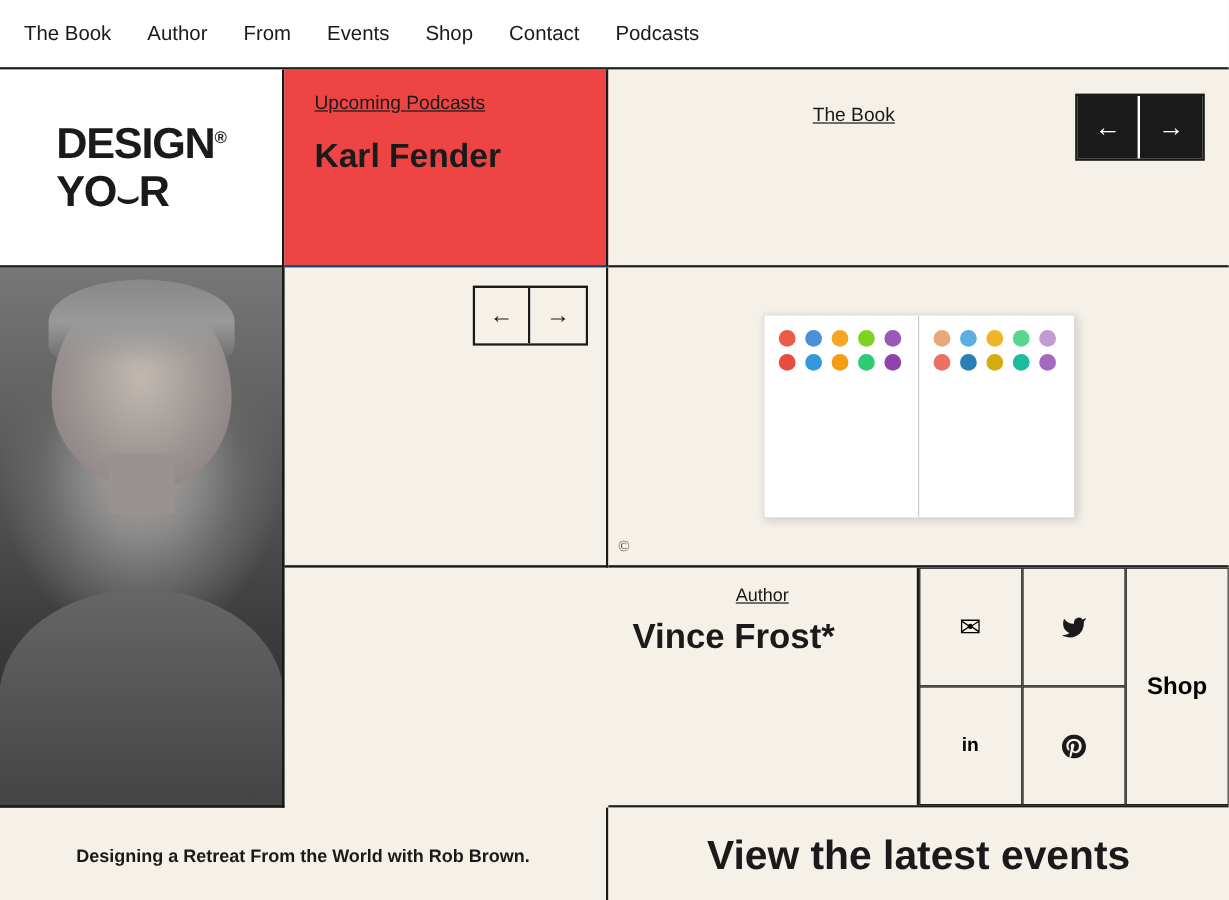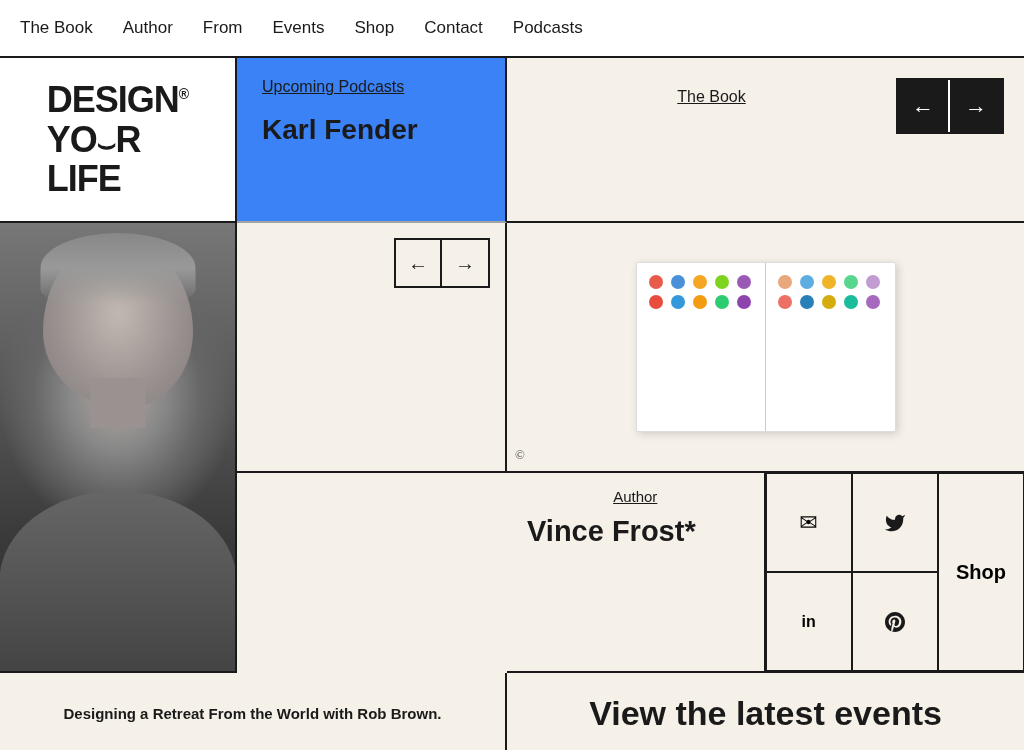--- a/index.html
+++ b/index.html
@@ -56,23 +56,23 @@
       line-height: 1.1;
       color: #1a1a1a;
       text-align: left;
       letter-spacing: -1px;
     }
 
     
     .podcast-header {
       grid-column: 2;
       grid-row: 1;
-      background: #3b82f6;
-      border-right: 2px solid #1a1a1a;
-      border-bottom: 2px solid #a3a3a3;
+      background: #ef4444;
+      border-right: 2px solid #1a1a1a;
+      border-bottom: 2px solid #0c4a6e;
       padding: 20px 25px;
     }
     .podcast-header .section-title {
       font-size: 16px;
       text-decoration: underline;
       font-family: Arial, sans-serif;
       margin-bottom: 18px;
       color: #1a1a1a;
     }
     .podcast-header .podcast-name {
@@ -351,21 +351,20 @@
   <a>Contact</a>
   <a>Podcasts</a>
 </nav>
 
 <div class="grid">
 
   <div class="logo-cell">
     <div class="logo-text">
       <div>DESIGN<sup style="font-size:14px">®</sup></div>
       <div>YO<span style="font-size:30px;display:inline-block;transform:translateY(2px)">⌣</span>R</div>
-      <div>LIFE</div>
     </div>
   </div>
 
   <div class="podcast-header">
     <div class="section-title">Upcoming Podcasts</div>
     <div class="podcast-name">Karl Fender</div>
   </div>
 
   <div class="book-header">
     <div style="flex:1; display:flex; justify-content:center; padding-top:5px;">

